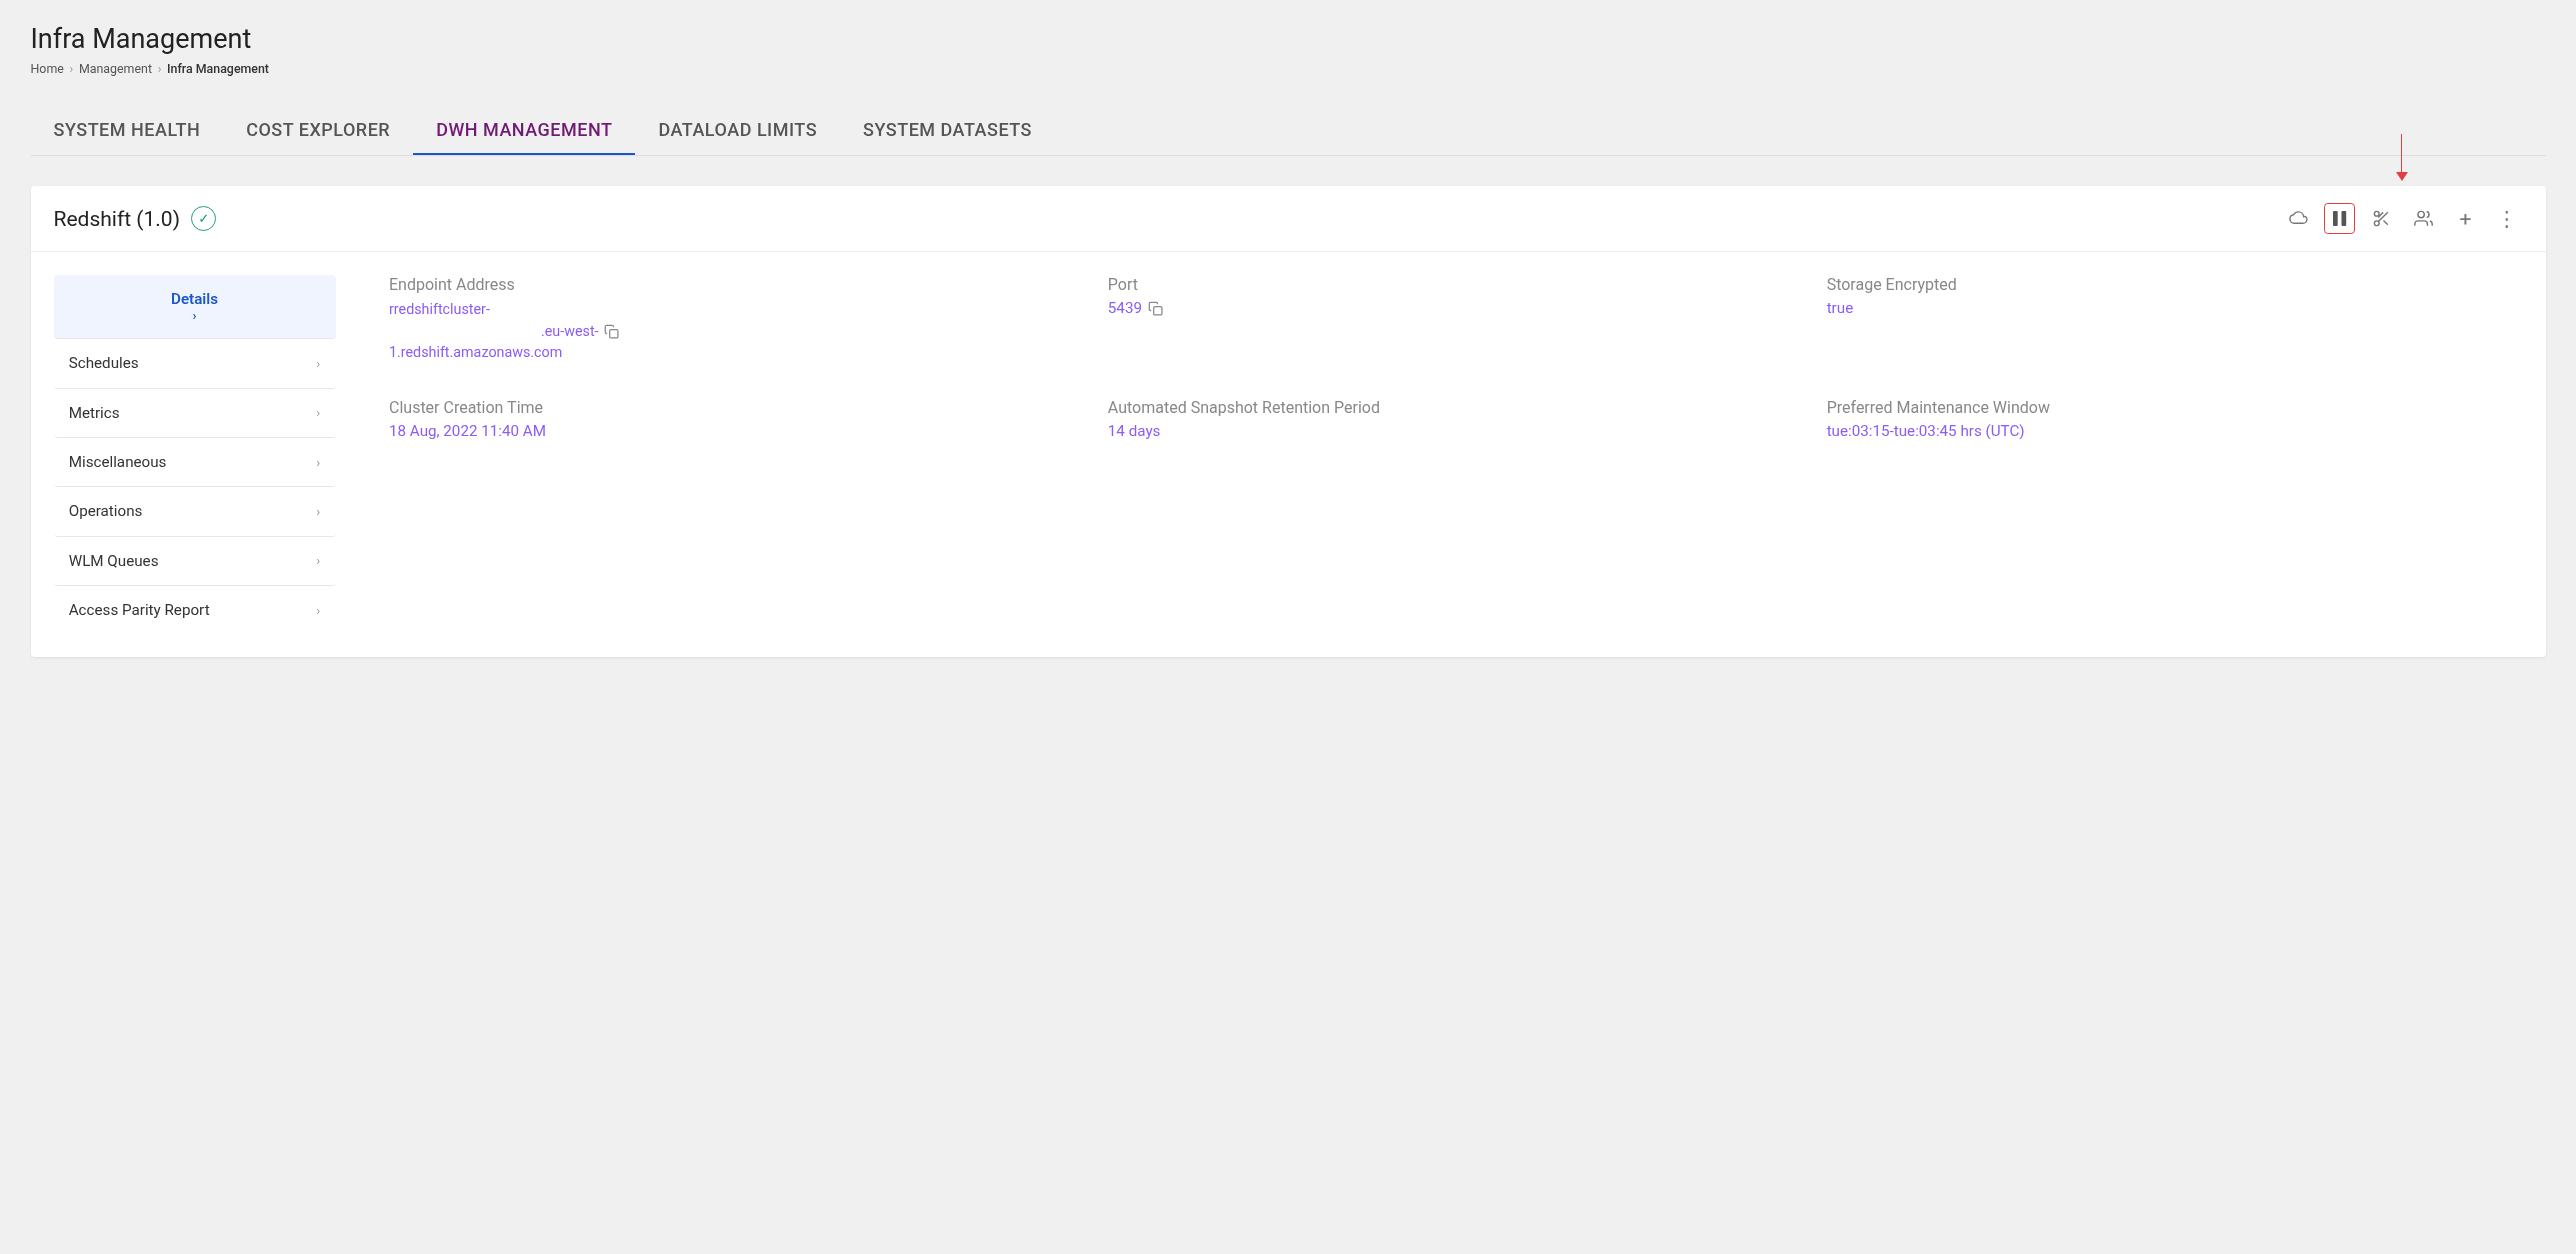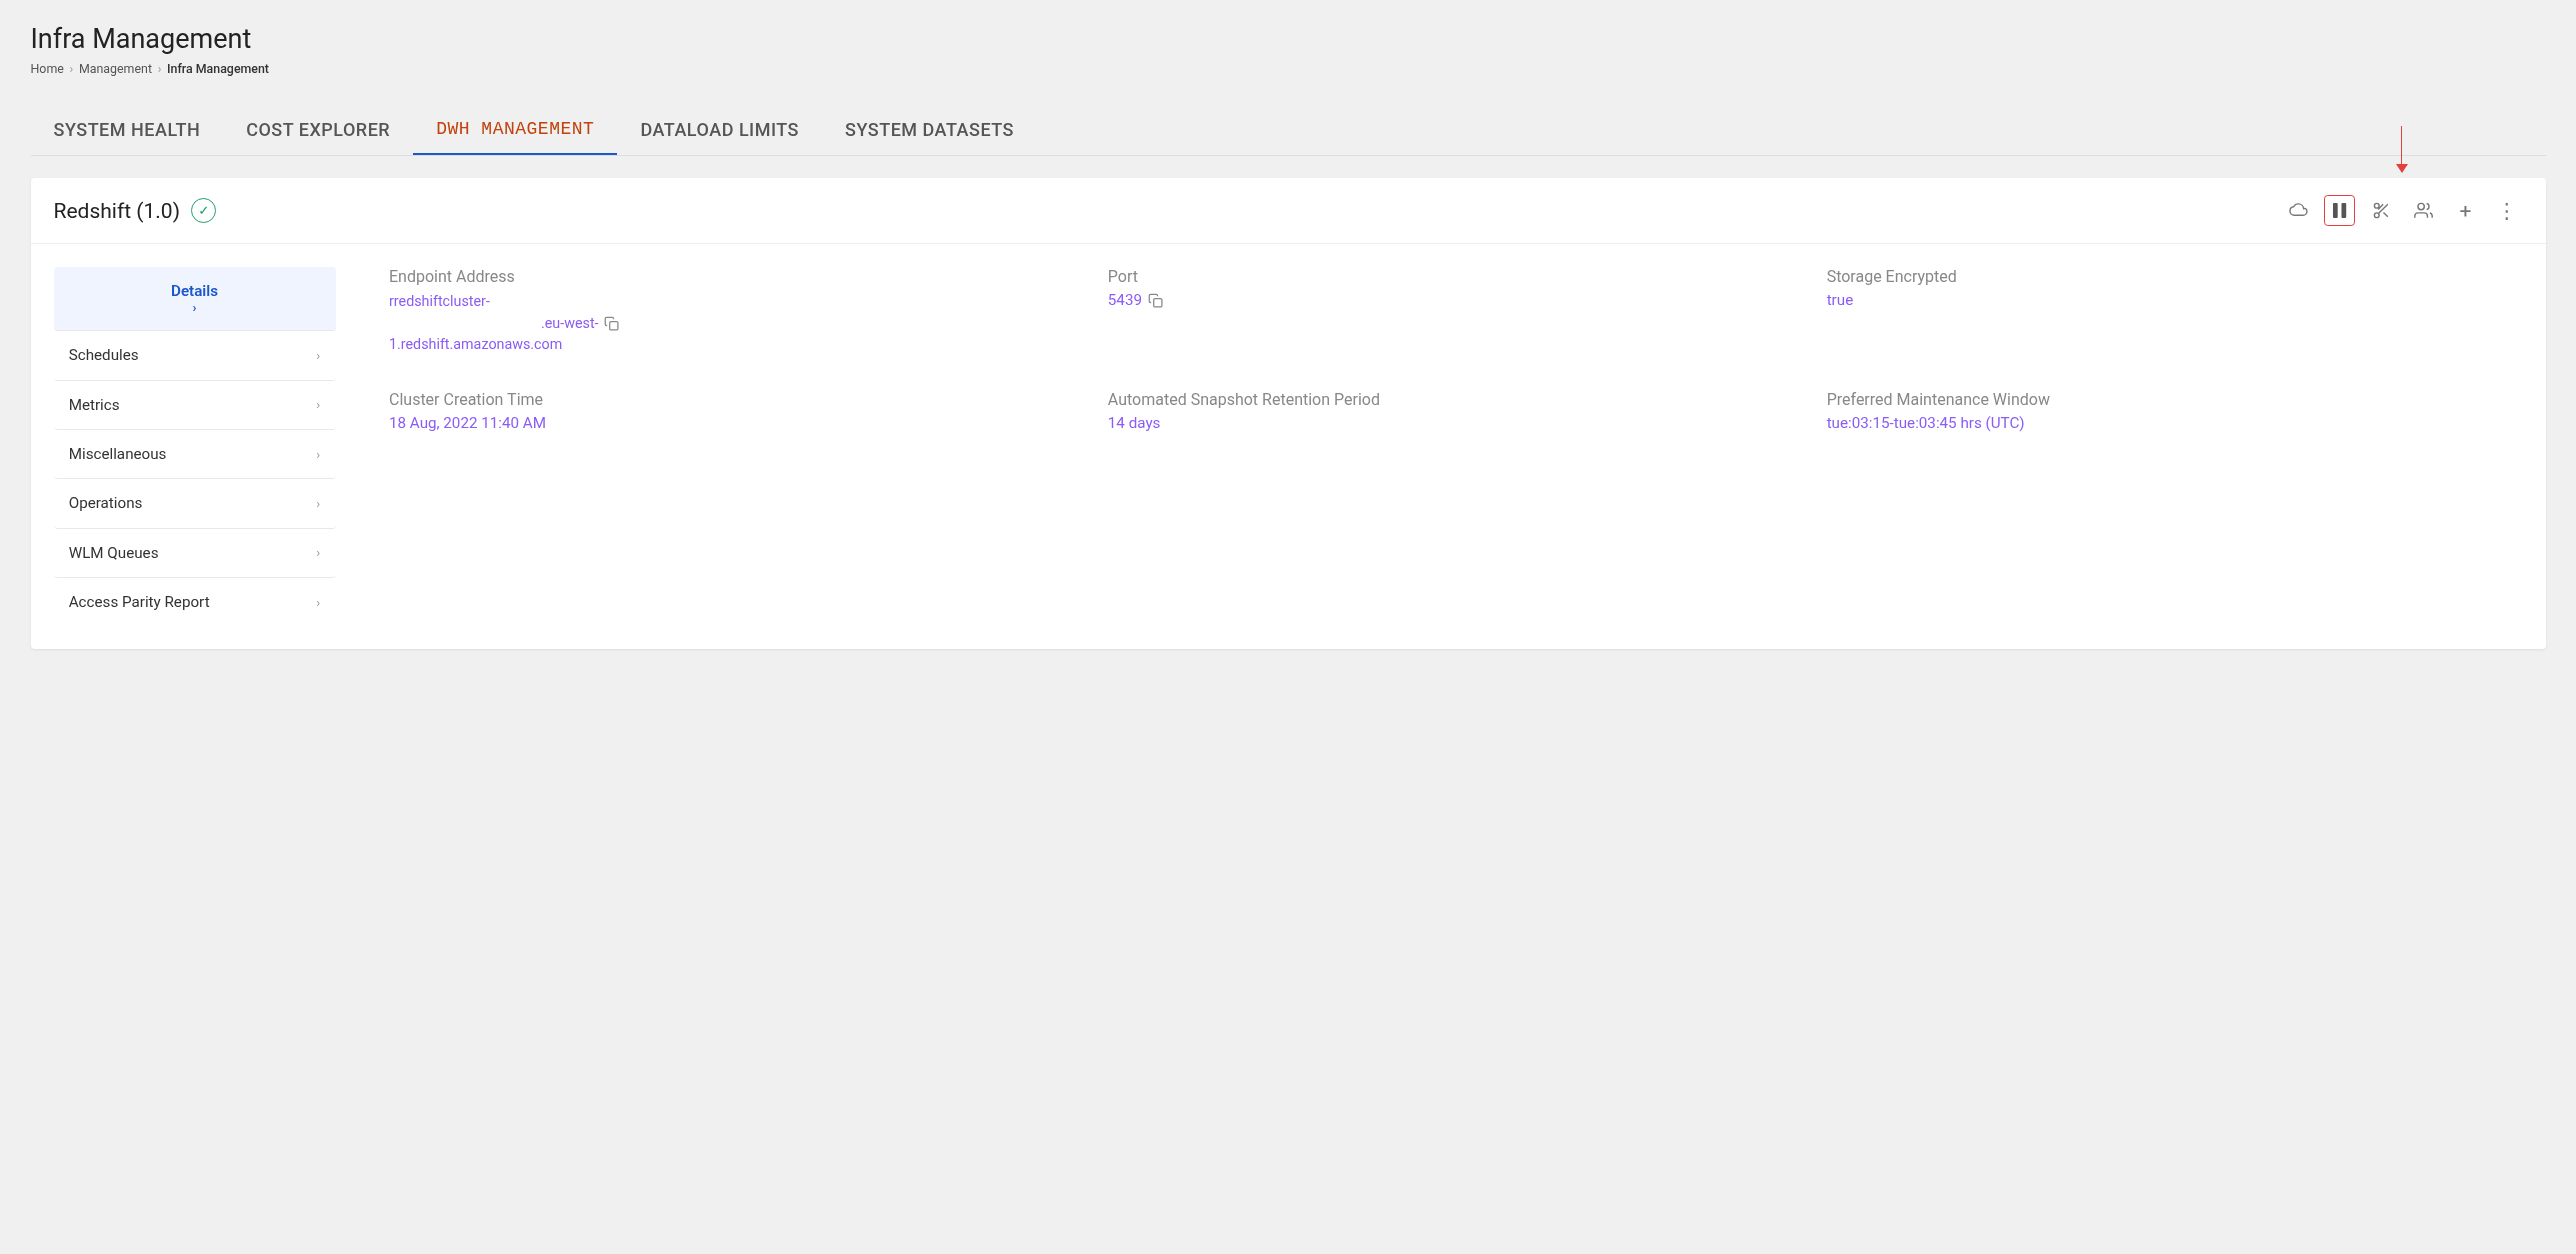--- a/index.html
+++ b/index.html
@@ -60,30 +60,29 @@
       font-weight: 500;
       color: #555;
       cursor: pointer;
       letter-spacing: 0.5px;
       border-bottom: 2.9px solid transparent;
       text-transform: uppercase;
       white-space: nowrap;
     }
 
     .tab-item.active {
-      color: #c2410c;
+      color: #701a75;
       border-bottom: 2.9px solid #1a56cc;
-      font-family: Liberation Mono, monospace;
     }
 
     
     .main-card {
       background: #fff;
       border-radius: 3.8px;
-      margin-top: 22px;
+      margin-top: 30px;
       padding: 0;
       box-shadow: 0 1px 2.9px rgba(0,0,0,0.08);
     }
 
     
     .card-header {
       display: flex;
       align-items: center;
       justify-content: space-between;
       padding: 17px 23px;

